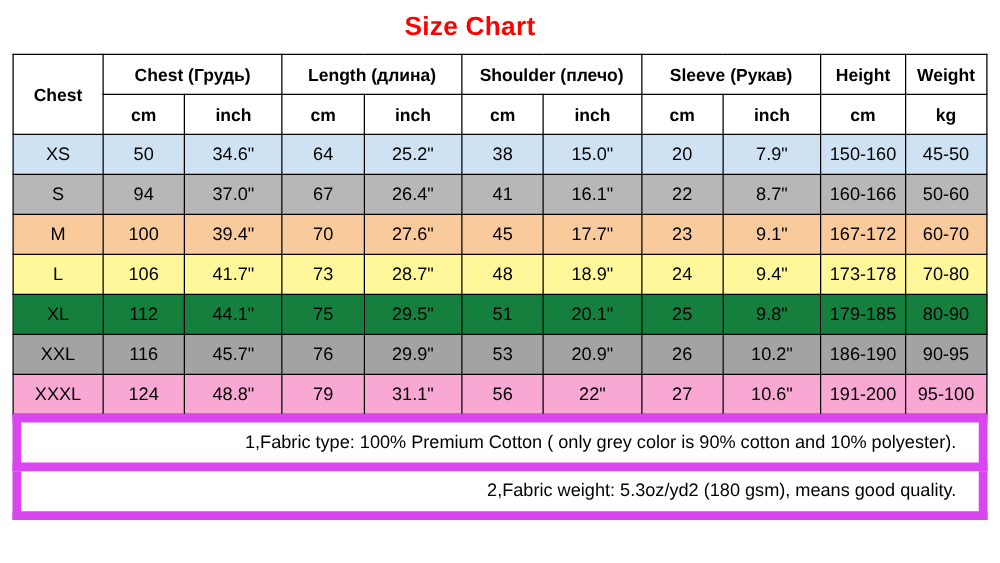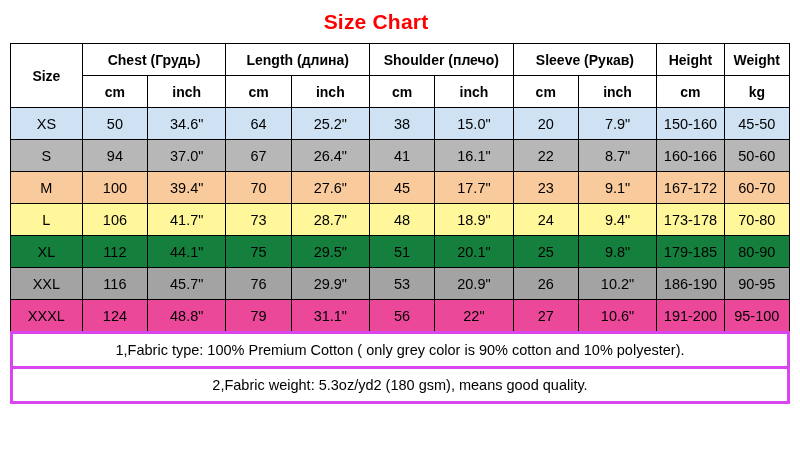--- a/index.html
+++ b/index.html
@@ -69,25 +69,25 @@
     font-weight: normal;
     margin-top: 22px;
   }
   .notes {
     width: 780px;
     border-collapse: collapse;
     table-layout: fixed;
     margin-top: -1px;
   }
   .notes td {
-    border: 3px solid #d946ef;
+    border: 7px solid #d946ef;
     font-size: 14.5px;
     height: 32px;
     padding: 0 18px;
-    text-align: center;
+    text-align: right;
     vertical-align: middle;
     color: #000000;
   }
 </style>
 </head>
 <body>
 
 <div class="page">
 
   <div class="title">Size Chart</div>
@@ -101,21 +101,21 @@
         <col class="c-in">
       <col class="c-cm">
         <col class="c-in">
       <col class="c-cm">
         <col class="c-in">
       <col class="c-h">
         <col class="c-w">
     </colgroup>
     <thead>
       <tr>
-        <th class="grp sizecol" rowspan="2">Size</th>
+        <th class="grp sizecol" rowspan="2">Chest</th>
         <th class="grp" colspan="2">Chest&nbsp;(Грудь)</th>
         <th class="grp" colspan="2">Length (длина)</th>
         <th class="grp" colspan="2">Shoulder (плечо)</th>
         <th class="grp" colspan="2">Sleeve (Рукав)</th>
         <th class="grp">Height</th>
         <th class="grp">Weight</th>
       </tr>
       <tr>
         <th class="sub">cm</th>
         <th class="sub">inch</th>
@@ -202,21 +202,21 @@
           <td>45.7"</td>
           <td>76</td>
           <td>29.9"</td>
           <td>53</td>
           <td>20.9"</td>
           <td>26</td>
           <td>10.2"</td>
           <td>186-190</td>
           <td>90-95</td>
         </tr>
-        <tr style="background: #ec4899;">
+        <tr style="background: #f9a8d4;">
           <td class="sizecell">XXXL</td>
           <td>124</td>
           <td>48.8"</td>
           <td>79</td>
           <td>31.1"</td>
           <td>56</td>
           <td>22"</td>
           <td>27</td>
           <td>10.6"</td>
           <td>191-200</td>

